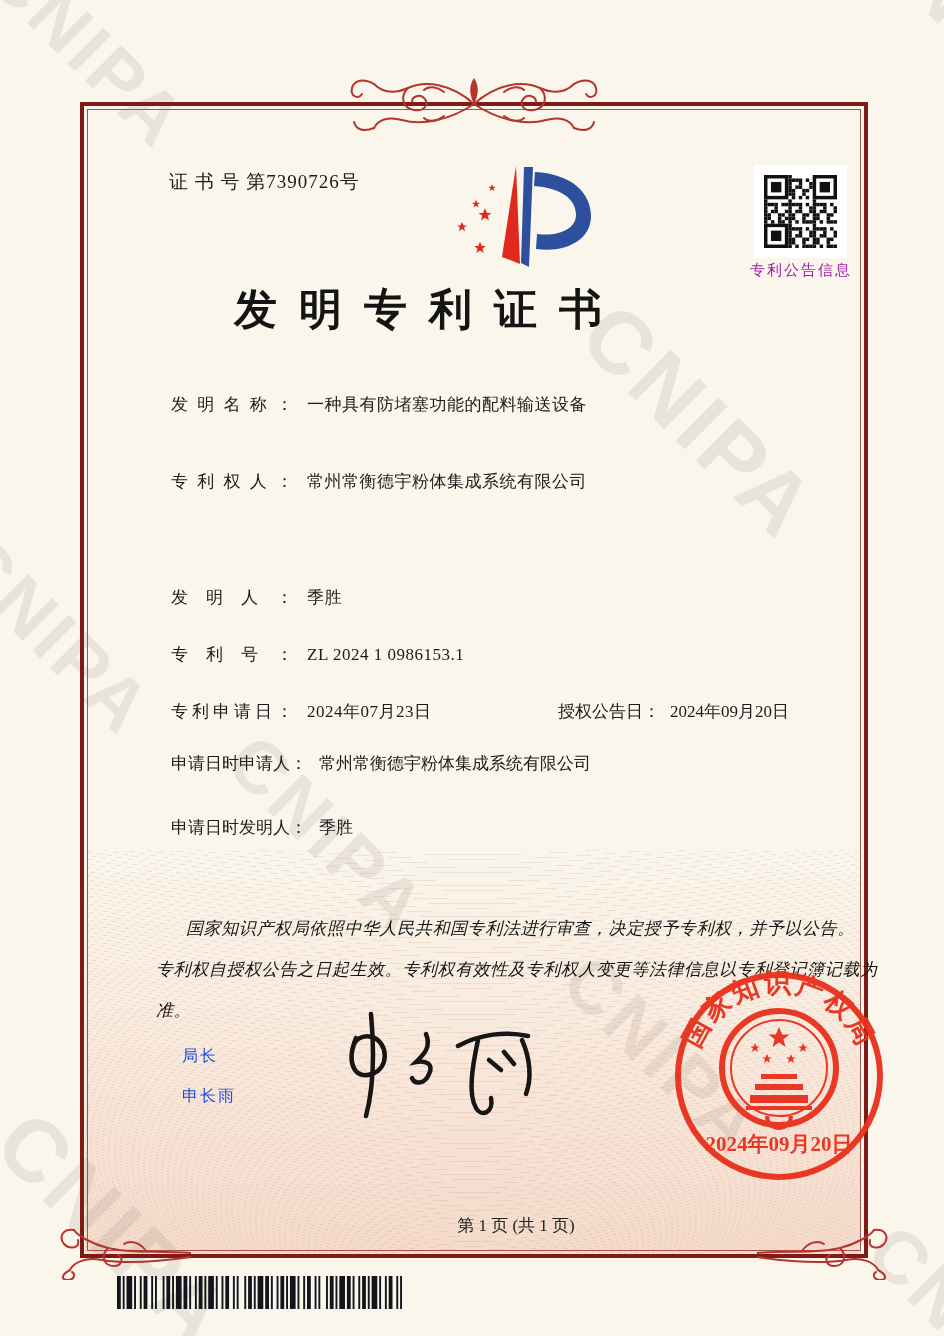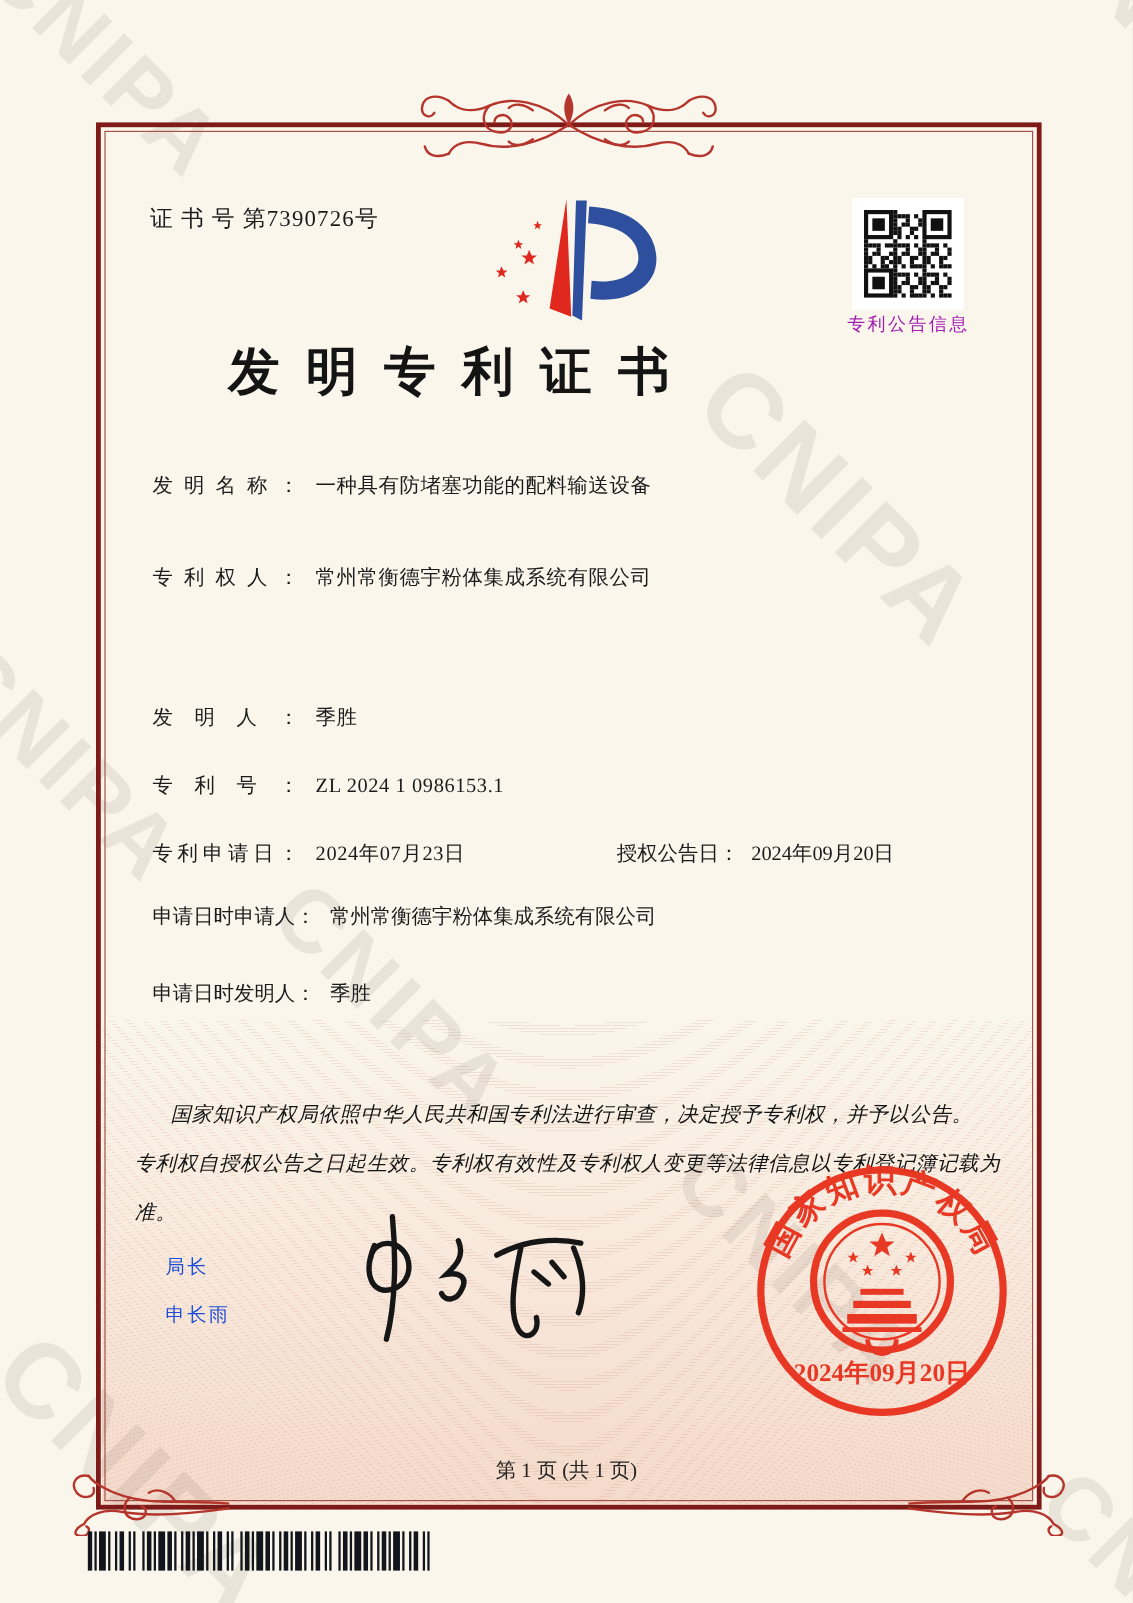--- a/index.html
+++ b/index.html
@@ -31,21 +31,21 @@
   
   .frame{
     position:absolute;left:80px;top:102px;width:788px;height:1156px;
     box-sizing:border-box;border:4px solid #7e1b18;z-index:3;
   }
   .frame::after{
     content:"";position:absolute;inset:3px;border:1px solid #a5524b;
   }
   .ornament{position:absolute;z-index:4;}
   
-  .content{position:absolute;inset:0;z-index:5;}
+  .content{position:absolute;inset:0;z-index:5;margin-left:44px;}
   .cert-no{position:absolute;left:125px;top:169px;font-size:19px;letter-spacing:1px;}
   .logo{position:absolute;left:398px;top:160px;}
   .qr-box{position:absolute;left:710px;top:165px;width:93px;height:93px;background:#fff;}
   .qr-caption{position:absolute;left:688px;top:261px;width:138px;text-align:center;
     font-size:15px;letter-spacing:2px;color:#a21caf;}
   .title{position:absolute;left:0;top:281px;width:748px;text-align:center;
     font-size:43px;font-weight:bold;letter-spacing:22px;padding-left:22px;
     box-sizing:border-box;color:#141414;}
   .row{position:absolute;left:127px;width:720px;font-size:17px;white-space:nowrap;}
   .lbl{display:inline-block;width:122px;text-align:justify;text-align-last:justify;

